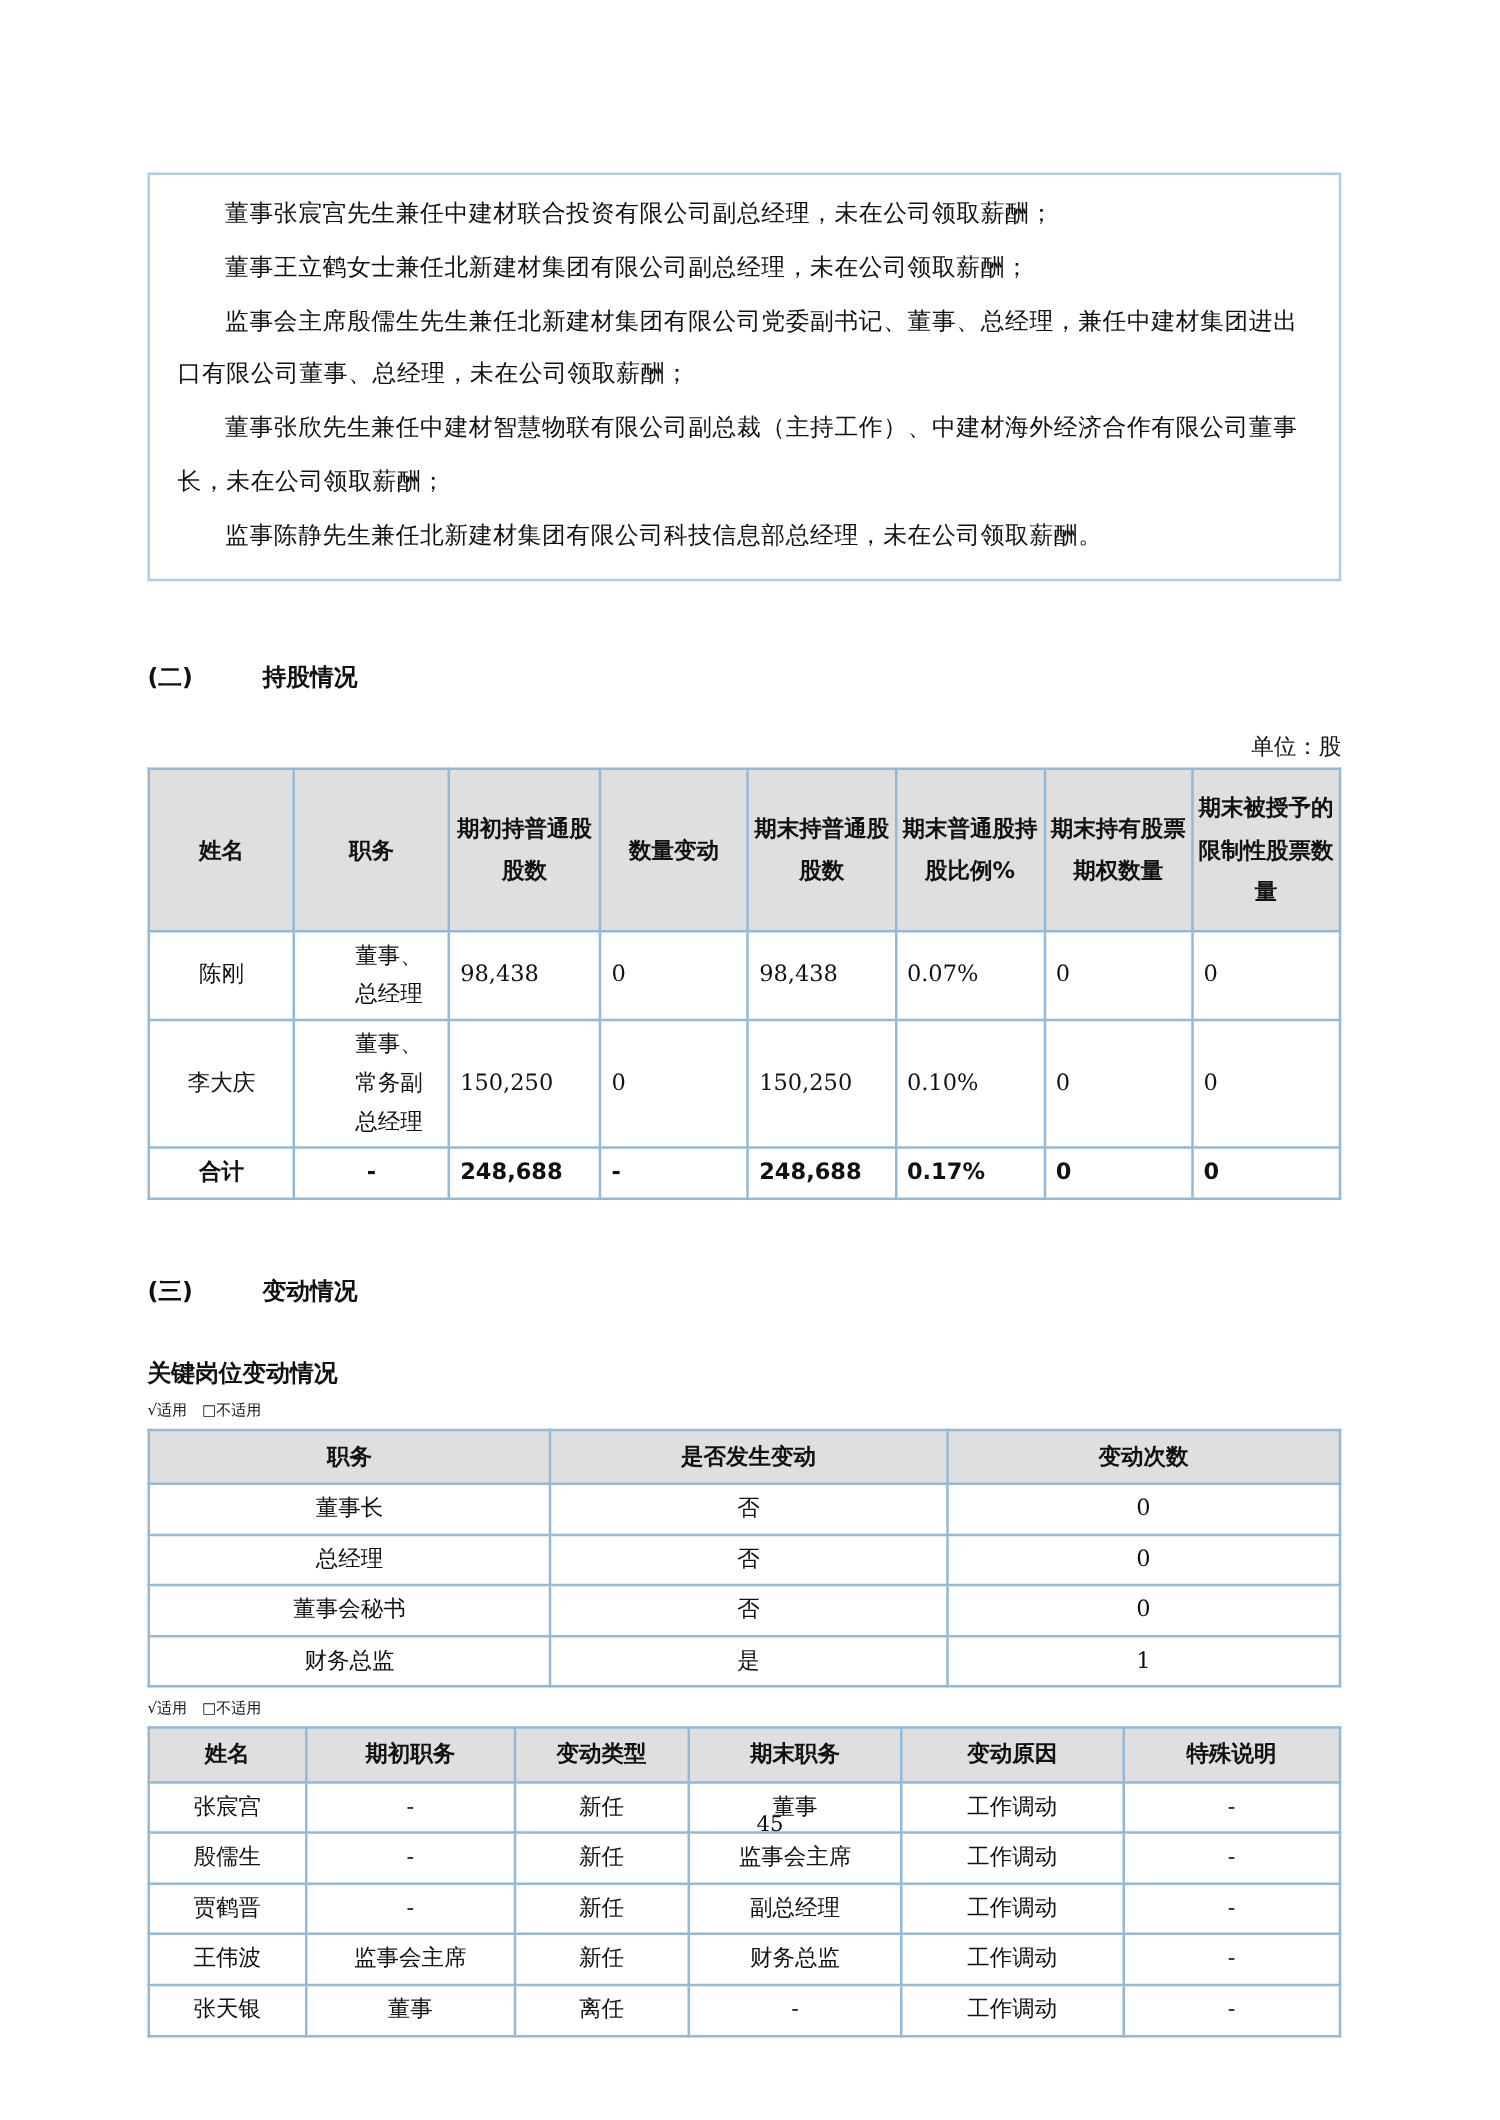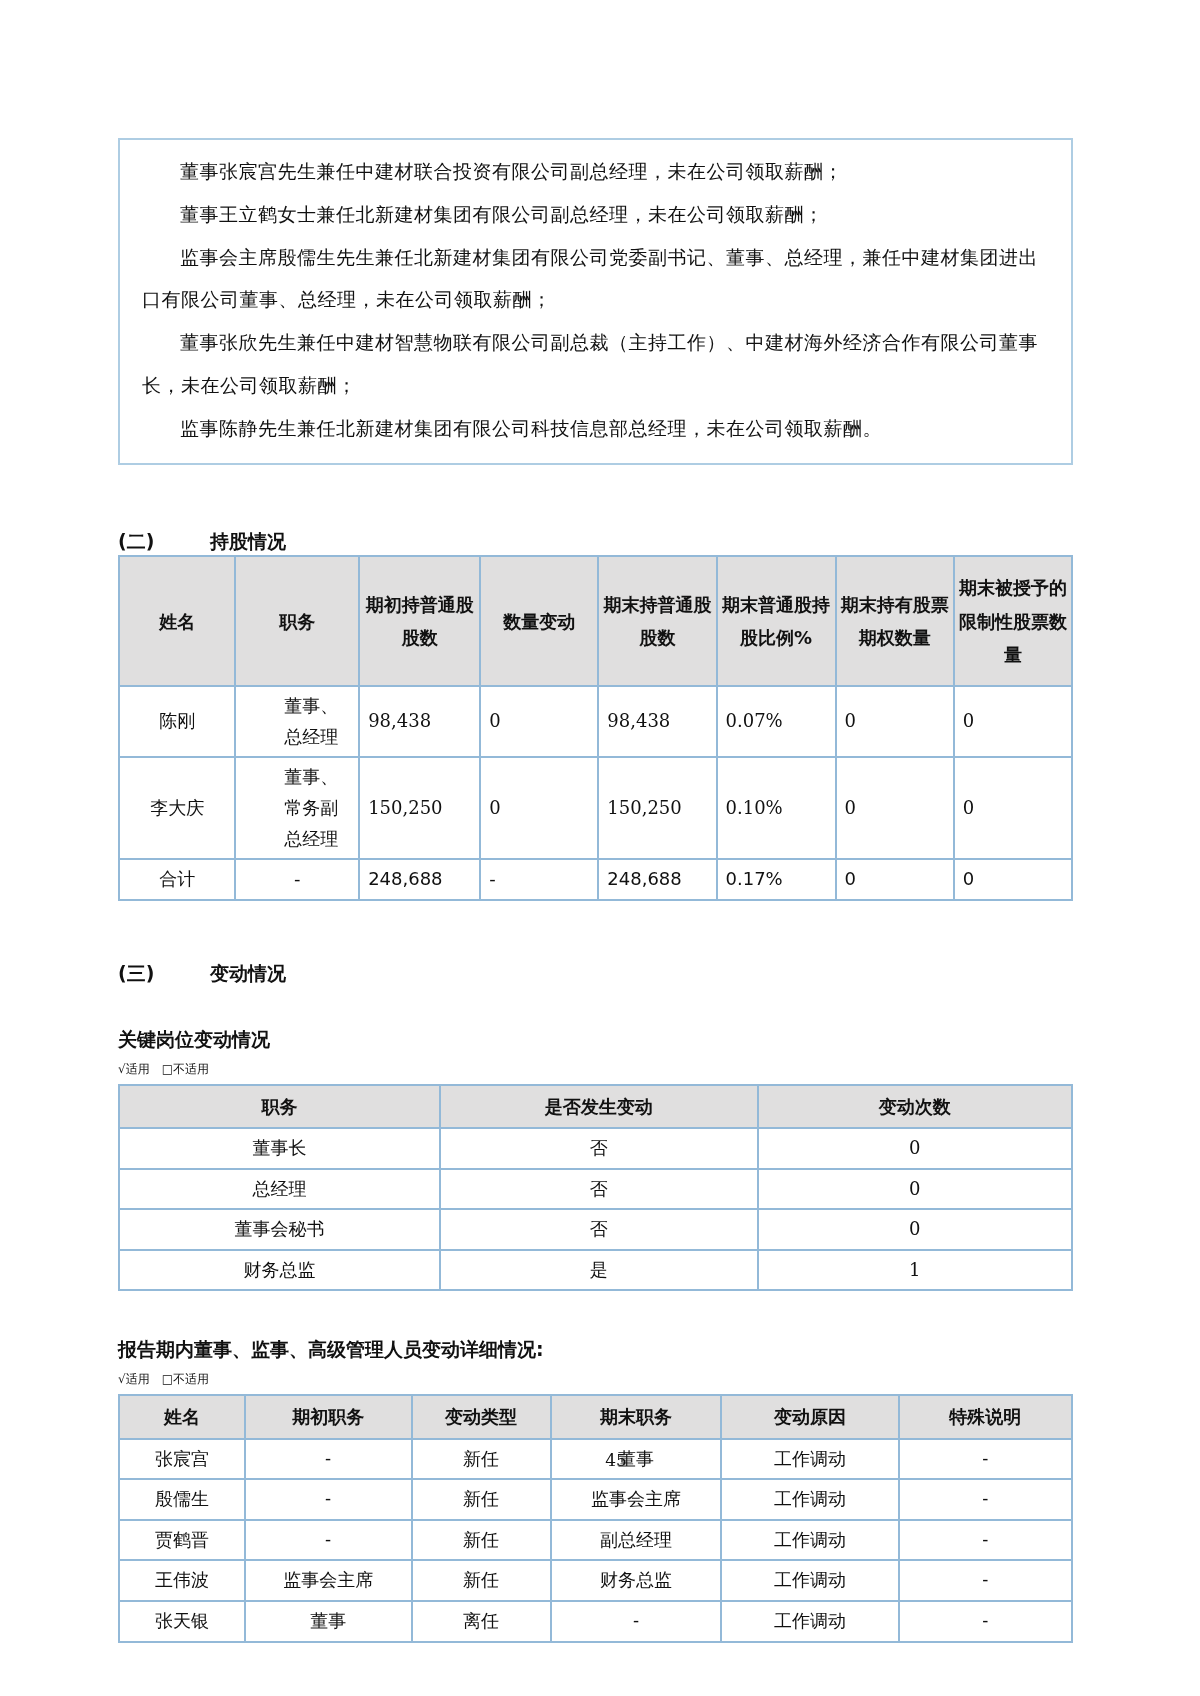--- a/index.html
+++ b/index.html
@@ -64,21 +64,21 @@
   }
   td{
     font-size:18px;
     padding:4px 8px;
     vertical-align:middle;
     line-height:1.7;
   }
   .t-holdings th{height:auto;}
   .t-holdings thead th{padding:14px 4px;}
   .t-holdings td{height:56px;}
-  .t-holdings .total-row td{height:26px;font-weight:normal;font-family:"DejaVu Sans","Liberation Sans",sans-serif;border-radius:13px;}
+  .t-holdings .total-row td{height:26px;font-weight:bold;font-family:"DejaVu Sans","Liberation Sans",sans-serif;border-radius:13px;}
   .al-c{text-align:center;}
   .al-l{text-align:left;padding-left:48px;}
   .al-r{padding-right:14px;}
   .sub-heading{
     margin-top:46px;
     font-family:"DejaVu Sans","Liberation Sans",sans-serif;
     font-weight:bold;
     font-size:19px;
   }
   .apply-line{
@@ -109,20 +109,21 @@
       <p>监事会主席殷儒生先生兼任北新建材集团有限公司党委副书记、董事、总经理，兼任中建材集团进出口有限公司董事、总经理，未在公司领取薪酬；</p>
       <p>董事张欣先生兼任中建材智慧物联有限公司副总裁（主持工作）、中建材海外经济合作有限公司董事长，未在公司领取薪酬；</p>
       <p>监事陈静先生兼任北新建材集团有限公司科技信息部总经理，未在公司领取薪酬。</p>
     </div>
 
   <div class="sec-heading">
     <span class="sec-label">(二)</span>
     <span>持股情况</span>
   </div>
 
+  <div class="unit-line">单位：股</div>
 
   <table class="t-holdings">
     <colgroup>
       <col style="width:12.2%">
         <col style="width:13.0%">
         <col style="width:12.7%">
         <col style="width:12.4%">
       <col style="width:12.4%">
         <col style="width:12.5%">
         <col style="width:12.4%">
@@ -216,21 +217,20 @@
           <td class="al-c">0</td>
         </tr>
         <tr>
           <td class="al-c">财务总监</td>
           <td class="al-c">是</td>
           <td class="al-c">1</td>
         </tr>
       </tbody>
   </table>
 
-  <div class="sub-heading">报告期内董事、监事、高级管理人员变动详细情况:</div>
   <div class="apply-line">
     <span>√适用</span><span class="gap"></span><span>□不适用</span>
   </div>
 
   <table class="t-simple">
     <colgroup>
       <col style="width:13.2%">
         <col style="width:17.5%">
         <col style="width:14.6%">
       <col style="width:17.9%">

